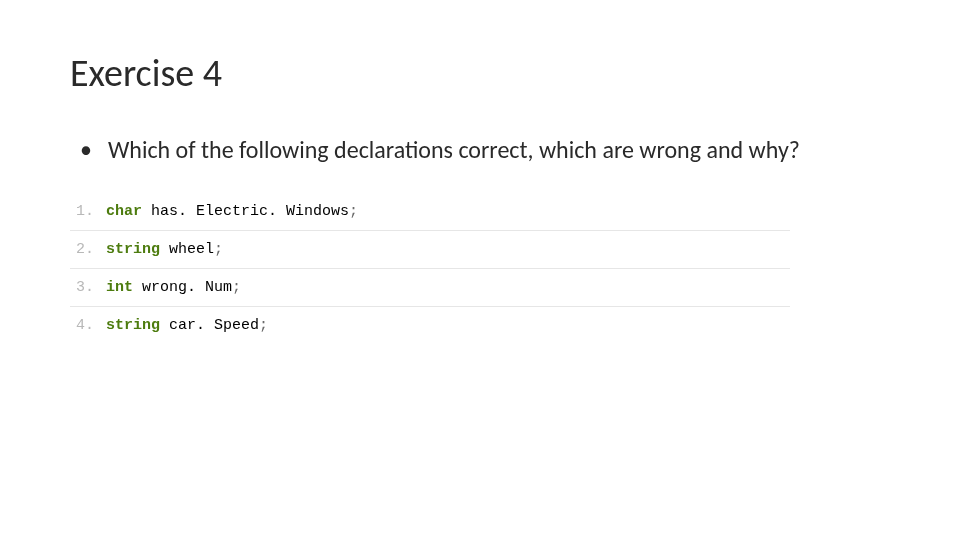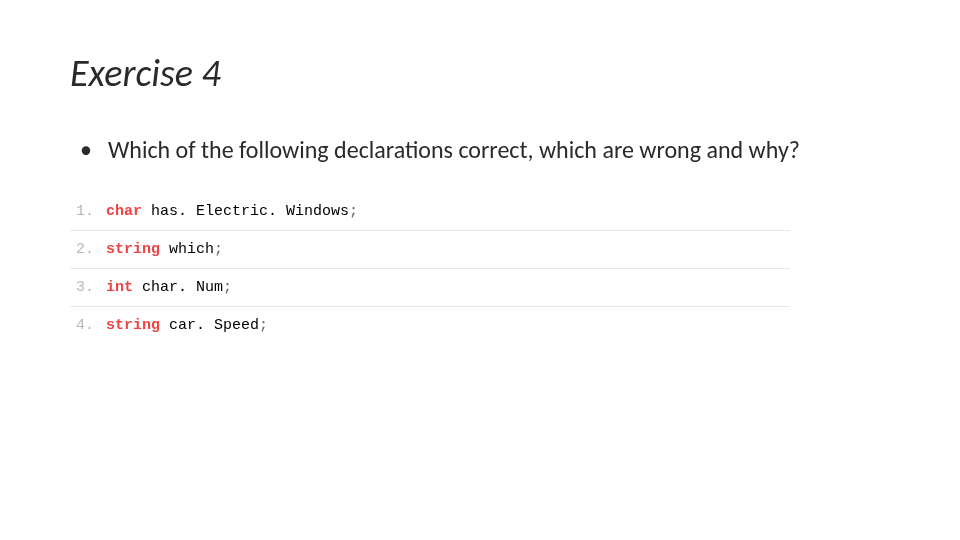--- a/index.html
+++ b/index.html
@@ -13,21 +13,20 @@
       background: #ffffff;
       font-family: Calibri, "Segoe UI", Arial, sans-serif;
       color: #333333;
       padding: 50px 70px 30px 70px;
     }
     .title {
       font-size: 38px;
       font-weight: 400;
       color: #2a2a2a;
       margin-bottom: 38px;
-      font-style: italic;
     }
     .bullet-block {
       margin-bottom: 28px;
     }
     .bullet-line {
       display: flex;
       align-items: flex-start;
       font-size: 24px;
       color: #2a2a2a;
       line-height: 1.3;
@@ -55,21 +54,21 @@
       border-bottom: none;
     }
     .line-num {
       width: 30px;
       text-align: right;
       color: #b8b8b8;
       padding-right: 10px;
       font-family: "Courier New", Consolas, monospace;
     }
     .keyword {
-      color: #ef4444;
+      color: #4d7c0f;
       font-weight: bold;
     }
     .ident {
       color: #000000;
     }
     .semic {
       color: #6a6a6a;
     }
     .code-cell {
       white-space: pre;
@@ -88,24 +87,24 @@
 </div>
 
 <table class="code-table">
   <tbody>
       <tr class="code-row">
     <td class="line-num">1.</td>
     <td class="code-cell"><span class="keyword">char</span> <span class="ident">has. Electric. Windows</span><span class="semic">;</span></td>
   </tr>
   <tr class="code-row">
     <td class="line-num">2.</td>
-    <td class="code-cell"><span class="keyword">string</span> <span class="ident">which</span><span class="semic">;</span></td>
+    <td class="code-cell"><span class="keyword">string</span> <span class="ident">wheel</span><span class="semic">;</span></td>
   </tr>
   <tr class="code-row">
     <td class="line-num">3.</td>
-    <td class="code-cell"><span class="keyword">int</span> <span class="ident">char. Num</span><span class="semic">;</span></td>
+    <td class="code-cell"><span class="keyword">int</span> <span class="ident">wrong. Num</span><span class="semic">;</span></td>
   </tr>
   <tr class="code-row">
     <td class="line-num">4.</td>
     <td class="code-cell"><span class="keyword">string</span> <span class="ident">car. Speed</span><span class="semic">;</span></td>
   </tr>
 </tbody>
   </table>
 
 </body></html>

